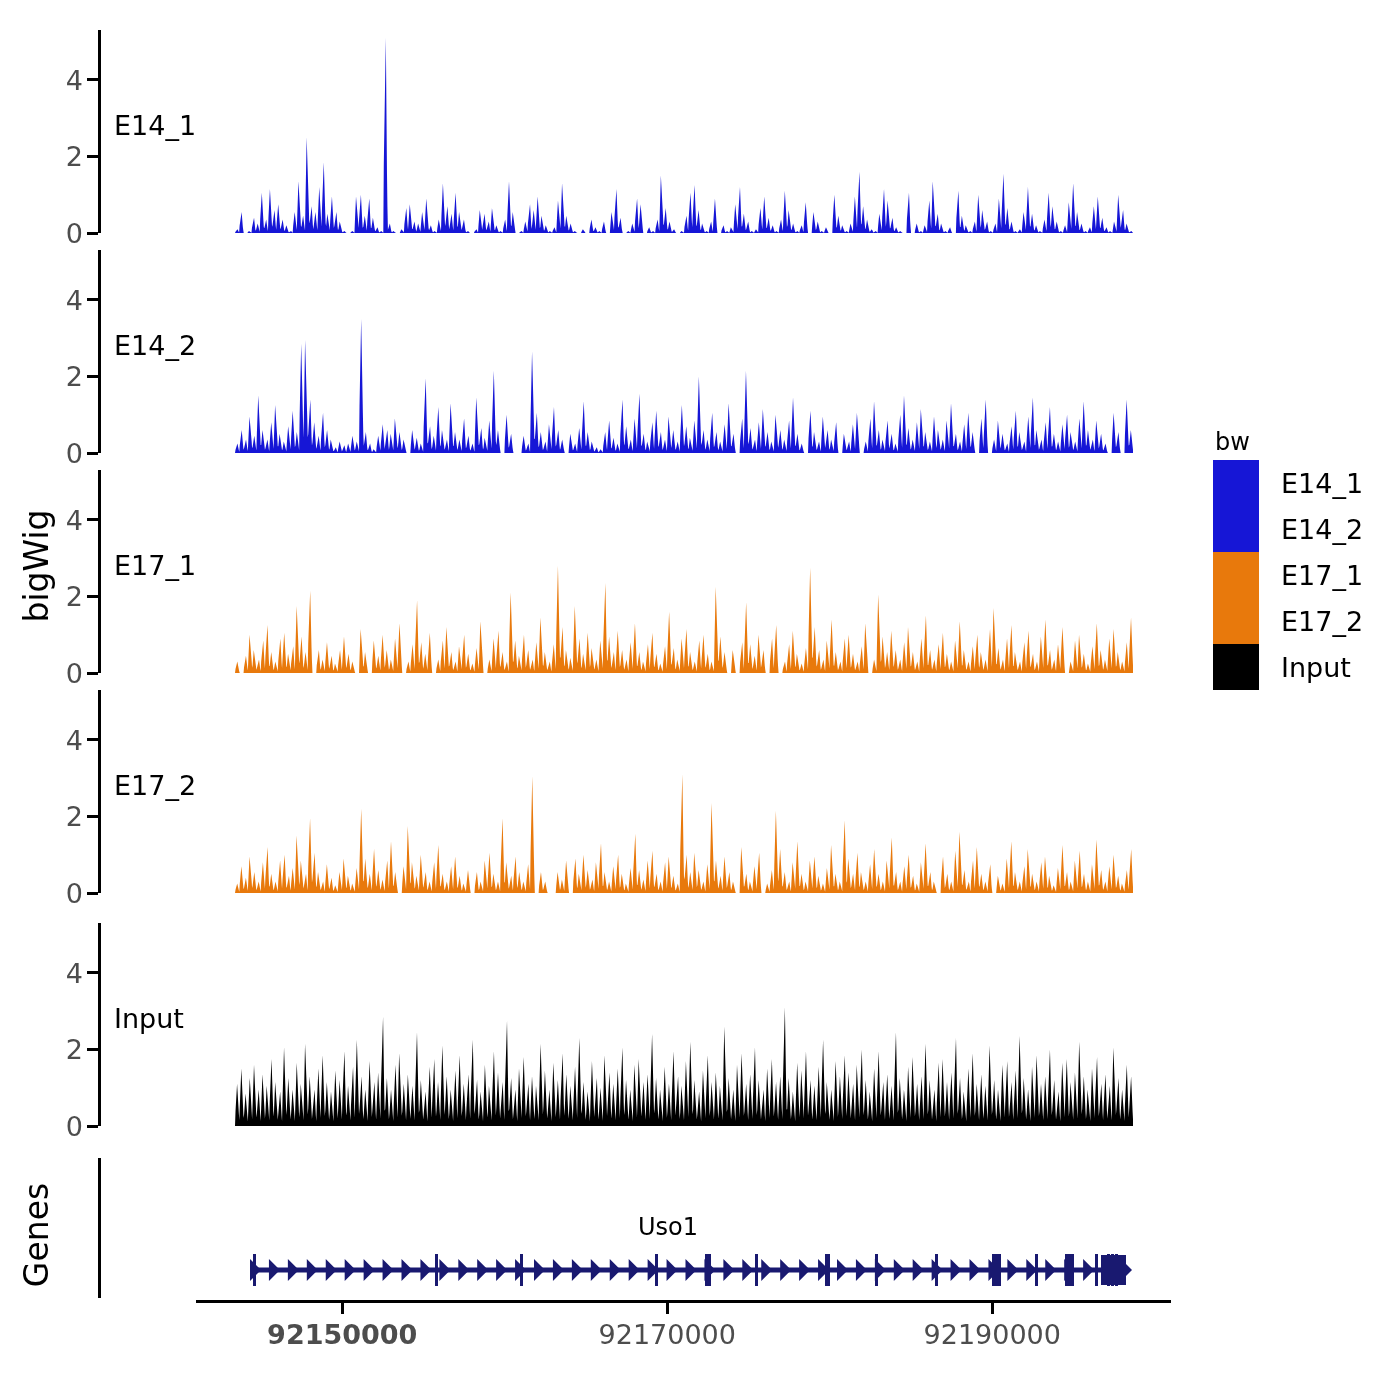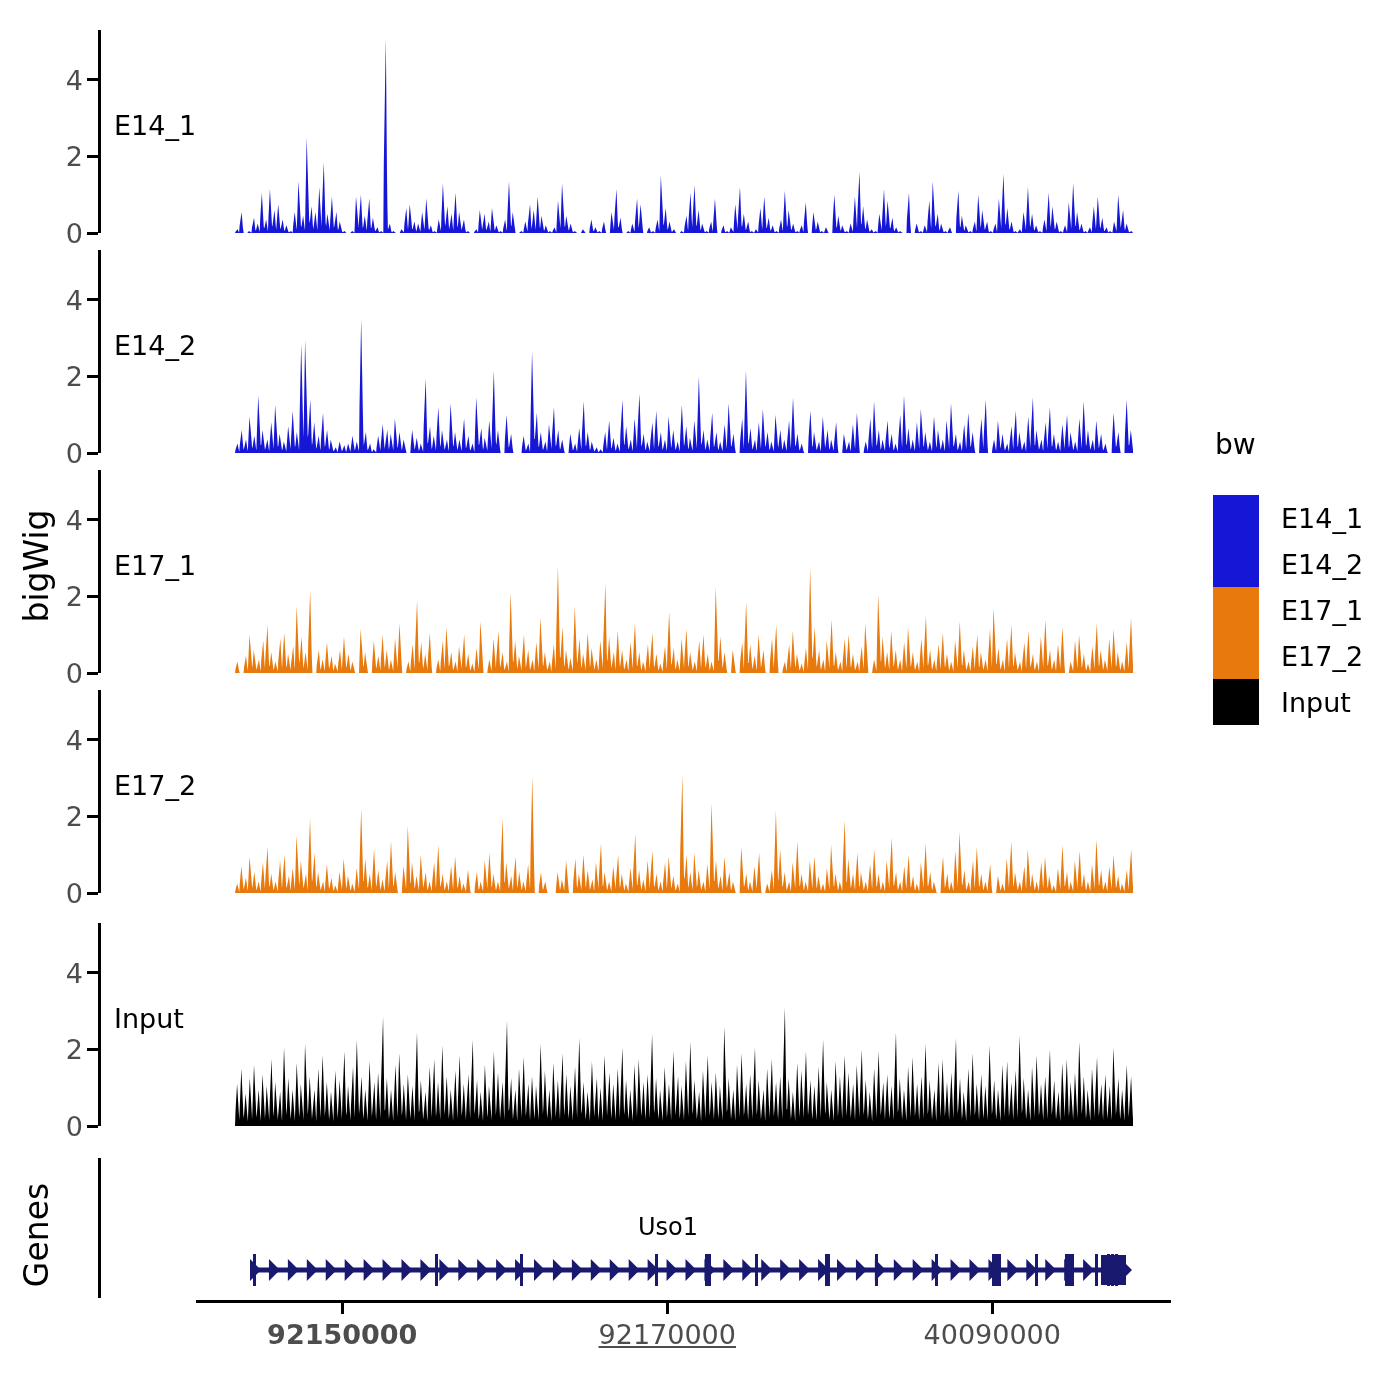--- a/index.html
+++ b/index.html
@@ -42,21 +42,21 @@
   #xaxis{position:absolute;left:196px;top:1300px;width:975px;}
   #xaxis .xline{position:absolute;left:0;top:0;width:100%;height:3px;background:#000;}
   #xaxis .xtick{position:absolute;top:3px;width:3px;height:11px;background:#000;}
   #xaxis .xtlabel{position:absolute;top:19px;transform:translateX(-50%);
                   font-size:27px;color:#4d4d4d;white-space:nowrap;}
   #xaxis-title{position:absolute;left:196px;top:1340px;width:975px;text-align:center;
                font-size:33px;color:#000;}
 
   
   #legend{position:absolute;left:1213px;top:428px;}
-  #legend-title{font-size:28px;color:#000;margin:0 0 34px 2px;}
+  #legend-title{font-size:24px;color:#000;margin:0 0 4px 2px;}
   .legend-row{display:flex;align-items:center;height:46px;}
   .legend-key{width:46px;height:46px;flex:0 0 46px;}
   .legend-label{font-size:27px;color:#000;margin-left:22px;white-space:nowrap;}
 </style>
 </head>
 <body>
 
 <div class="root">
 
   <div class="rot-title" id="bigwig-title">bigWig</div>
@@ -218,23 +218,23 @@
           <rect x="866" y="97" width="25" height="30" fill="#191970"></rect>
         </svg>
     </div>
   </div>
 
   <div id="xaxis">
     <div class="xline"></div>
   <div class="xtick" style="left: 144.75px;"></div>
       <div class="xtlabel" style="left: 146.25px; font-weight: bold;">92150000</div>
       <div class="xtick" style="left: 469.75px;"></div>
-      <div class="xtlabel" style="left: 471.25px; text-decoration: underline;">92170000</div>
+      <div class="xtlabel" style="left: 471.25px;">92170000</div>
       <div class="xtick" style="left: 794.75px;"></div>
-      <div class="xtlabel" style="left: 796.25px;">40090000</div>
+      <div class="xtlabel" style="left: 796.25px;">92190000</div>
     </div>
 
   <div id="legend">
     <div id="legend-title">bw</div>
     <div id="legend-items">
         <div class="legend-row">
           <div class="legend-key" style="background: rgb(22, 22, 214);"></div>
           <div class="legend-label">E14_1</div>
         </div>
         <div class="legend-row">

